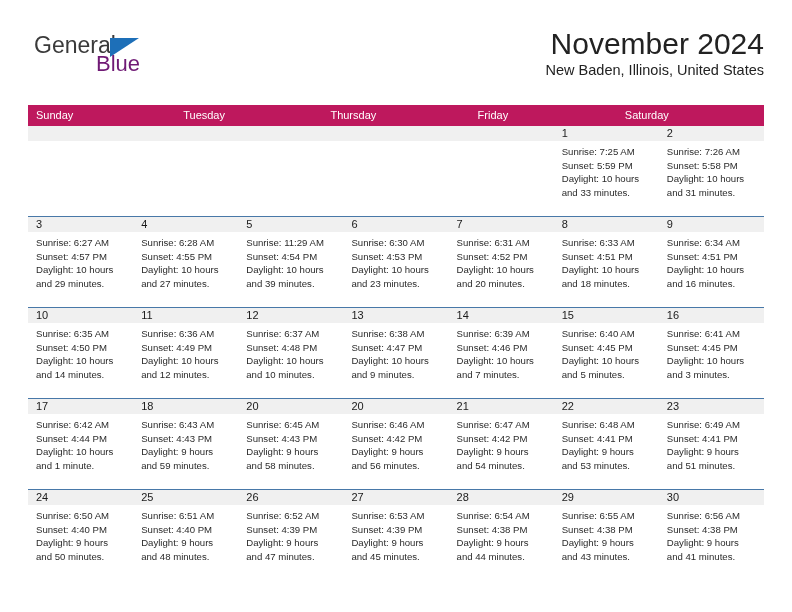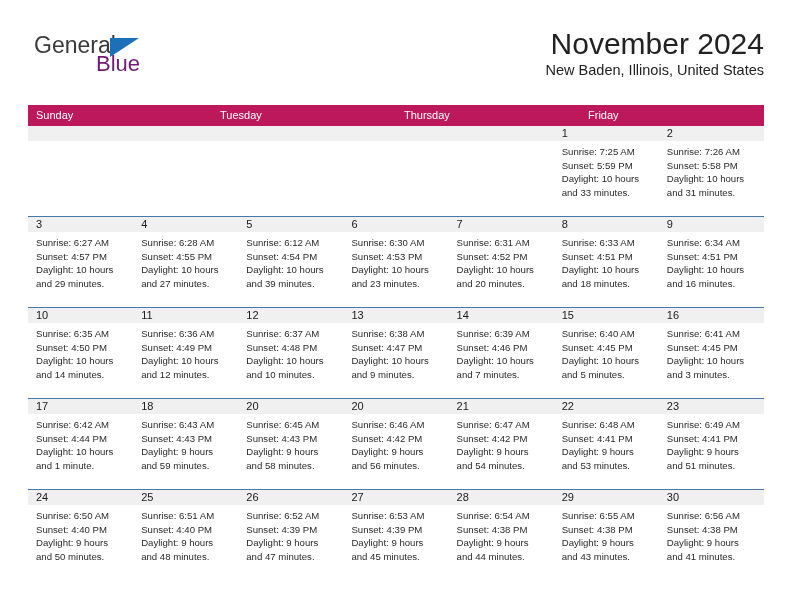--- a/index.html
+++ b/index.html
@@ -161,20 +161,21 @@
     </div>
 
   </div>
 
   <div class="calendar">
     <div class="weekdays" id="weekday-row">
         <div class="weekday">Sunday</div>
         <div class="weekday">Tuesday</div>
         <div class="weekday">Thursday</div>
         <div class="weekday">Friday</div>
+        <div class="weekday">Saturday</div>
       </div>
     <div id="weeks-container">
         <div class="week">
           <div class="daycell empty">
             <div class="daynum-band"></div>
             <div class="daylines">
               <div class="dayline"></div>
               <div class="dayline"></div>
               <div class="dayline"></div>
               <div class="dayline"></div>
@@ -250,21 +251,21 @@
             <div class="daylines">
               <div class="dayline">Sunrise: 6:28 AM</div>
               <div class="dayline">Sunset: 4:55 PM</div>
               <div class="dayline">Daylight: 10 hours</div>
               <div class="dayline">and 27 minutes.</div>
             </div>
           </div>
           <div class="daycell">
             <div class="daynum-band">5</div>
             <div class="daylines">
-              <div class="dayline">Sunrise: 6:12 AM</div>
+              <div class="dayline">Sunrise: 11:29 AM</div>
               <div class="dayline">Sunset: 4:54 PM</div>
               <div class="dayline">Daylight: 10 hours</div>
               <div class="dayline">and 39 minutes.</div>
             </div>
           </div>
           <div class="daycell">
             <div class="daynum-band">6</div>
             <div class="daylines">
               <div class="dayline">Sunrise: 6:30 AM</div>
               <div class="dayline">Sunset: 4:53 PM</div>

